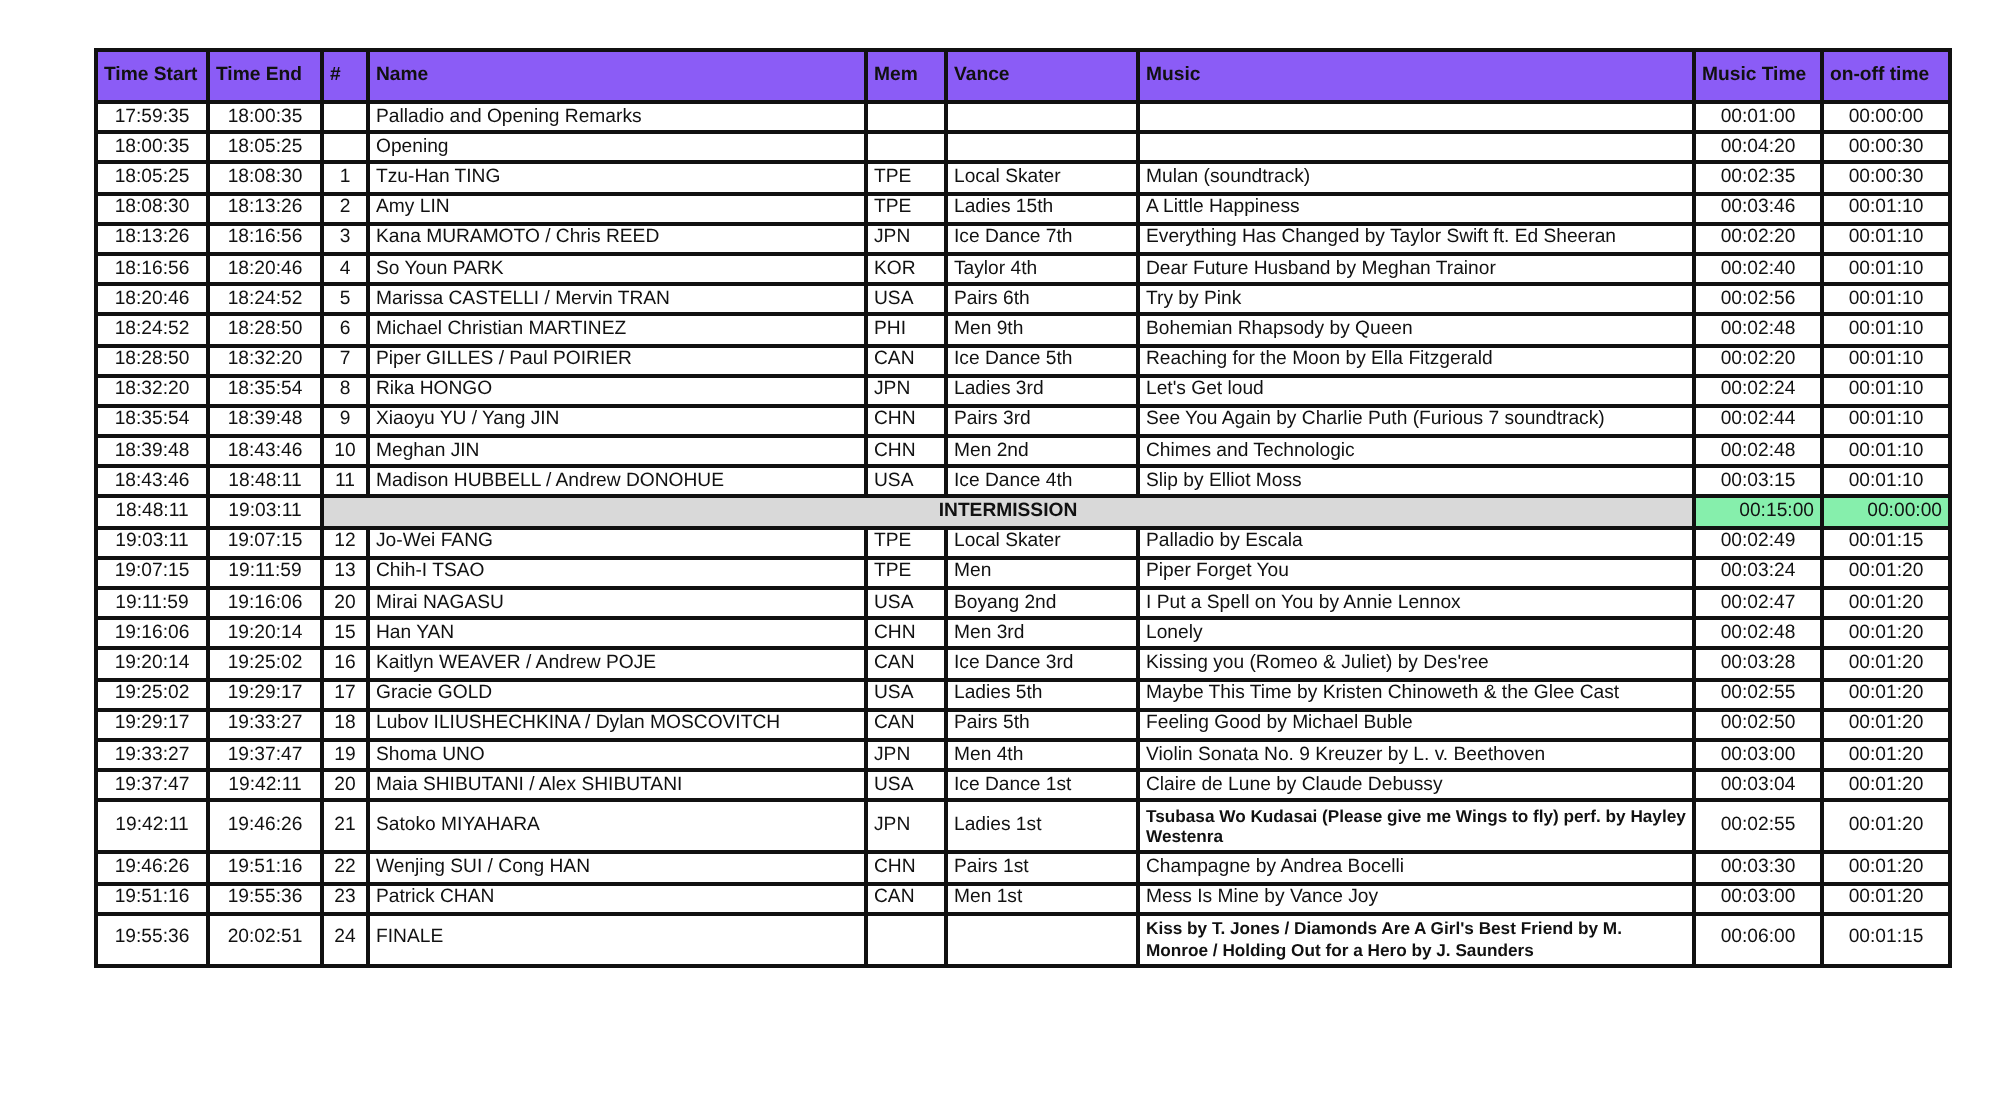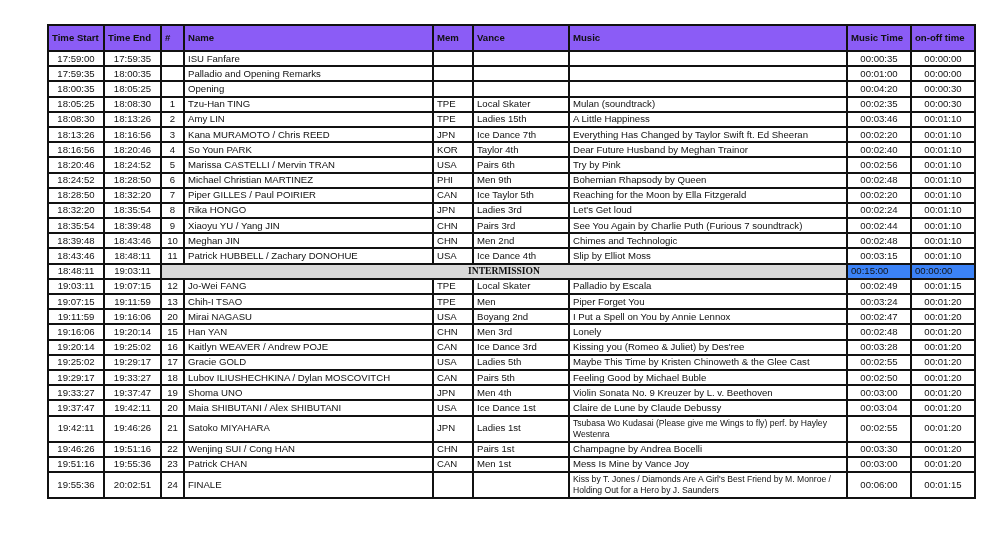--- a/index.html
+++ b/index.html
@@ -5,23 +5,23 @@
   html, body { margin:0; padding:0; background:#ffffff; }
   body { width:995px; height:557px; position:relative; overflow:hidden;
          font-family:"Liberation Sans", sans-serif; color:#111; }
   table.sched { position:absolute; left:47px; top:24px; border-collapse:collapse;
                 table-layout:fixed; width:927px; font-size:9.6px; }
   table.sched td, table.sched th { border:2px solid #111; padding:0 3px; height:13.2px;
                 line-height:12px; white-space:nowrap; overflow:hidden; }
   table.sched th { background:#8b5cf6; font-weight:bold; height:24px; text-align:left; }
   th.c, td.c { text-align:center; }
   tr.tall td { height:24px; line-height:10.5px; }
-  tr.tall td.wrap { white-space:normal; font-size:8.6px; }
-  tr.inter td.gray { background:#d9d9d9; font-weight:bold; text-align:center;font-family:Liberation Serif, serif; }
-  tr.inter td.grayc { background:#3b82f6; text-align:left; }
+  tr.tall td.wrap { white-space:normal; font-size:8.6px;font-weight:bold; }
+  tr.inter td.gray { background:#d9d9d9; font-weight:bold; text-align:center; }
+  tr.inter td.grayc { background:#86efac; text-align:right; }
 </style>
 </head>
 <body>
 
 <table class="sched">
   <colgroup>
     <col style="width:56px">
       <col style="width:57px">
       <col style="width:23px">
       <col style="width:249px">
@@ -39,31 +39,20 @@
       <th>Name</th>
       <th>Mem</th>
       <th>Vance</th>
       <th>Music</th>
       <th class="c">Music Time</th>
       <th class="c">on-off time</th>
     </tr>
   </thead>
   <tbody id="tbody1">
       <tr>
-        <td class="c">17:59:00</td>
-        <td class="c">17:59:35</td>
-        <td class="c"></td>
-        <td>ISU Fanfare</td>
-        <td></td>
-        <td></td>
-        <td></td>
-        <td class="c">00:00:35</td>
-        <td class="c">00:00:00</td>
-      </tr>
-      <tr>
         <td class="c">17:59:35</td>
         <td class="c">18:00:35</td>
         <td class="c"></td>
         <td>Palladio and Opening Remarks</td>
         <td></td>
         <td></td>
         <td></td>
         <td class="c">00:01:00</td>
         <td class="c">00:00:00</td>
       </tr>
@@ -143,21 +132,21 @@
         <td>Bohemian Rhapsody by Queen</td>
         <td class="c">00:02:48</td>
         <td class="c">00:01:10</td>
       </tr>
       <tr>
         <td class="c">18:28:50</td>
         <td class="c">18:32:20</td>
         <td class="c">7</td>
         <td>Piper GILLES / Paul POIRIER</td>
         <td>CAN</td>
-        <td>Ice Taylor 5th</td>
+        <td>Ice Dance 5th</td>
         <td>Reaching for the Moon by Ella Fitzgerald</td>
         <td class="c">00:02:20</td>
         <td class="c">00:01:10</td>
       </tr>
       <tr>
         <td class="c">18:32:20</td>
         <td class="c">18:35:54</td>
         <td class="c">8</td>
         <td>Rika HONGO</td>
         <td>JPN</td>
@@ -185,21 +174,21 @@
         <td>CHN</td>
         <td>Men 2nd</td>
         <td>Chimes and Technologic</td>
         <td class="c">00:02:48</td>
         <td class="c">00:01:10</td>
       </tr>
       <tr>
         <td class="c">18:43:46</td>
         <td class="c">18:48:11</td>
         <td class="c">11</td>
-        <td>Patrick HUBBELL / Zachary DONOHUE</td>
+        <td>Madison HUBBELL / Andrew DONOHUE</td>
         <td>USA</td>
         <td>Ice Dance 4th</td>
         <td>Slip by Elliot Moss</td>
         <td class="c">00:03:15</td>
         <td class="c">00:01:10</td>
       </tr>
     </tbody>
   <tbody>
     <tr class="inter">
       <td class="c">18:48:11</td>

